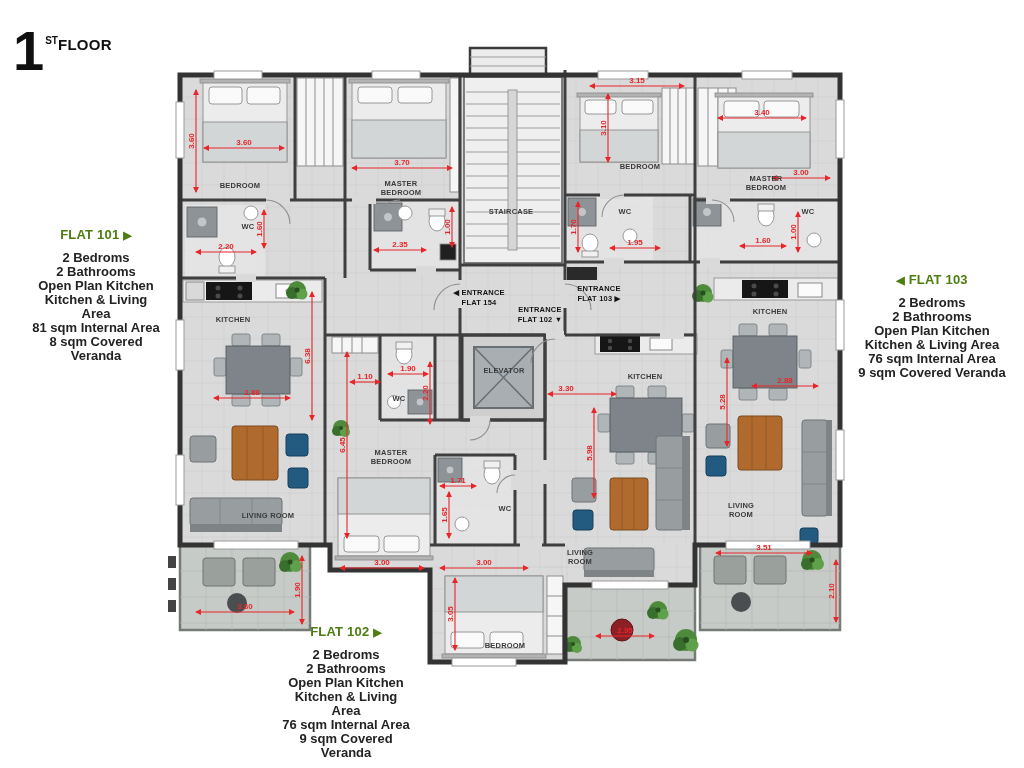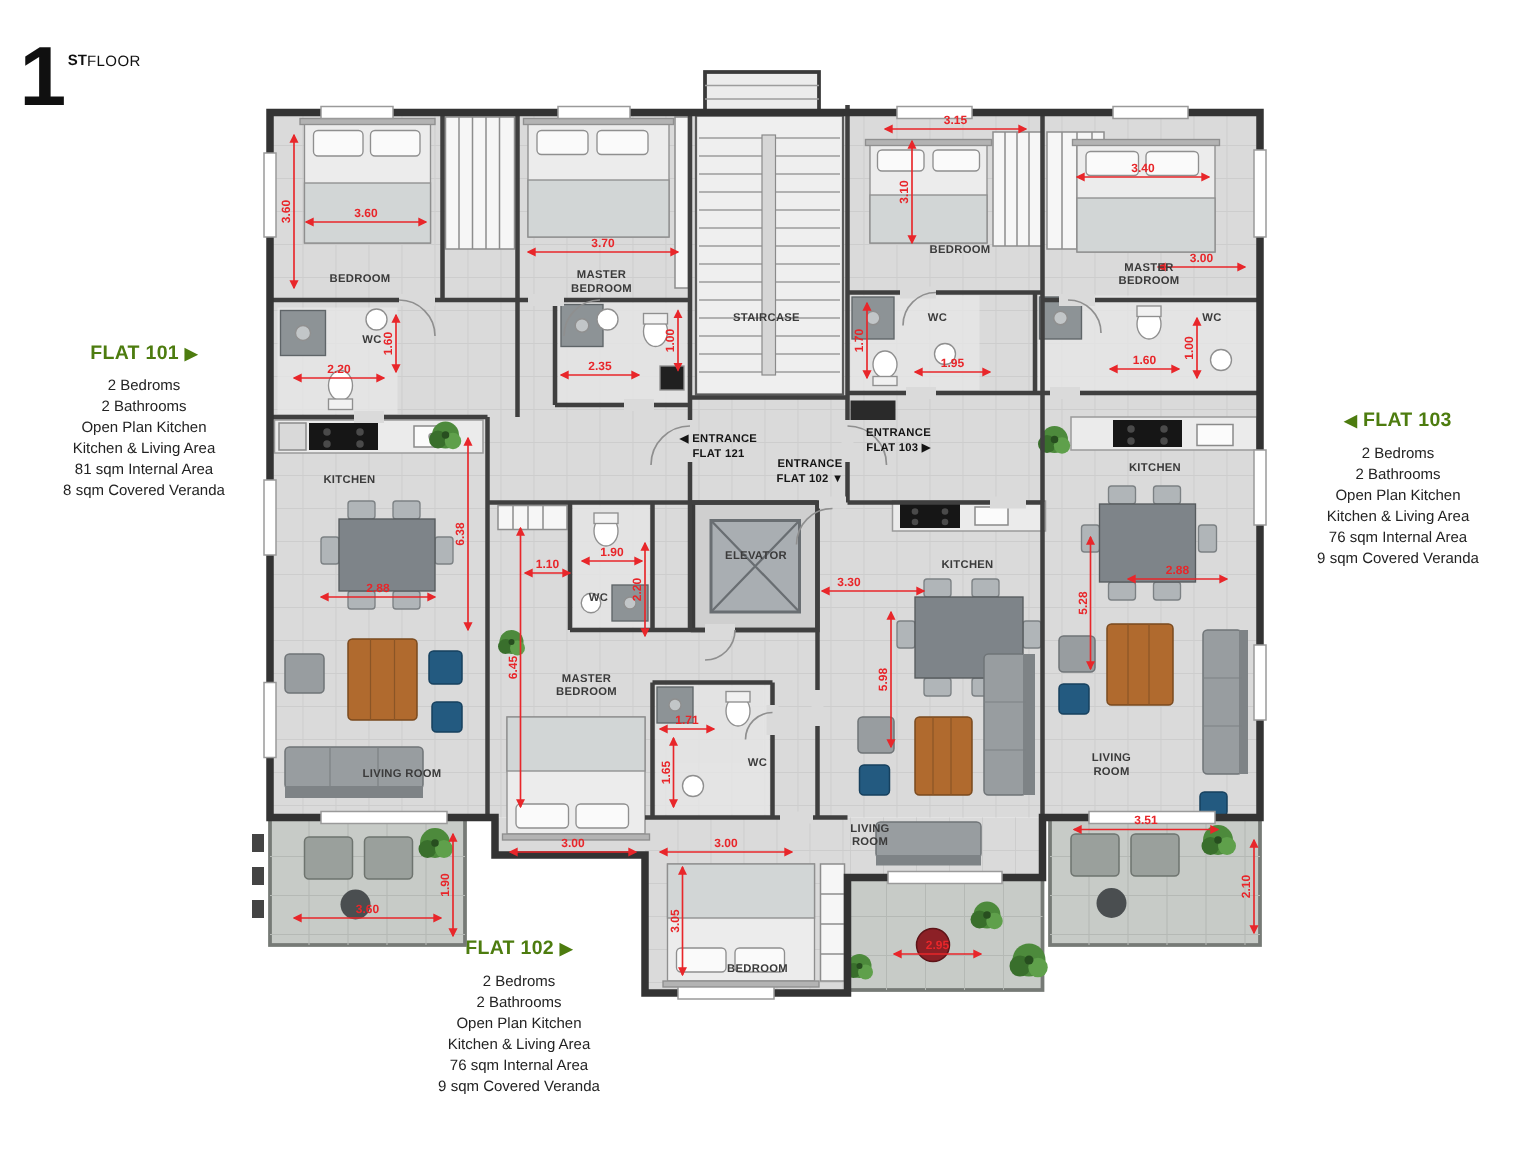--- a/index.html
+++ b/index.html
@@ -22,28 +22,28 @@
   }
   .rot{transform:translate(-50%,-50%) rotate(-90deg);}
   .entrance-label{
     position:absolute;transform:translate(-50%,-50%);
     font-size:7.5px;font-weight:bold;color:#141414;
     text-align:center;line-height:9.5px;white-space:pre-line;letter-spacing:.2px;
   }
 
   .callout{position:absolute;text-align:center;}
   .callout-title{font-size:13px;font-weight:bold;letter-spacing:.2px;color:#4d7c0f;margin-bottom:9px;}
-  .callout-line{font-size:10px;line-height:14px;color:#232323;}
+  .callout-line{font-size:13px;line-height:14px;color:#232323;font-weight:bold;}
   .arrow{font-size:11px;}
 
   #floor-title{position:absolute;left:13px;top:28px;display:flex;align-items:flex-start;gap:3px;color:#101010;}
   .big-num{font-size:56px;font-weight:bold;line-height:46px;letter-spacing:-2px;}
   .ord-col{display:flex;flex-direction:row;padding-top:7px;}
   .ord{font-size:10px;font-weight:bold;}
-  .floor-word{font-size:10px;font-weight:normal;margin-top:1px;letter-spacing:.3px;}
+  .floor-word{font-size:15px;font-weight:bold;margin-top:1px;letter-spacing:.3px;}
 </style>
 </head>
 <body>
 
 <div id="plan-wrap">
 
   <div id="floor-title">
     <span class="big-num">1</span>
     <span class="ord-col">
       <span class="ord">ST</span>
@@ -639,19 +639,19 @@
       <div class="dim-label" style="left: 635px; top: 242px;">1.95</div>
       <div class="dim-label" style="left: 763px; top: 240px;">1.60</div>
       <div class="dim-label rot" style="left: 793px; top: 232px;">1.00</div>
       <div class="dim-label" style="left: 566px; top: 388px;">3.30</div>
       <div class="dim-label rot" style="left: 589px; top: 453px;">5.98</div>
       <div class="dim-label rot" style="left: 722px; top: 402px;">5.28</div>
       <div class="dim-label" style="left: 785px; top: 380px;">2.88</div>
       <div class="dim-label" style="left: 764px; top: 547px;">3.51</div>
       <div class="dim-label rot" style="left: 831px; top: 591px;">2.10</div>
       <div class="entrance-label" style="left: 479px; top: 297px;">◀ ENTRANCE
-FLAT 121</div>
+FLAT 154</div>
       <div class="entrance-label" style="left: 540px; top: 314px;">ENTRANCE
 FLAT 102 ▼</div>
       <div class="entrance-label" style="left: 599px; top: 293px;">ENTRANCE
 FLAT 103 ▶</div>
     </div>
 </div>
 
 </body></html>

